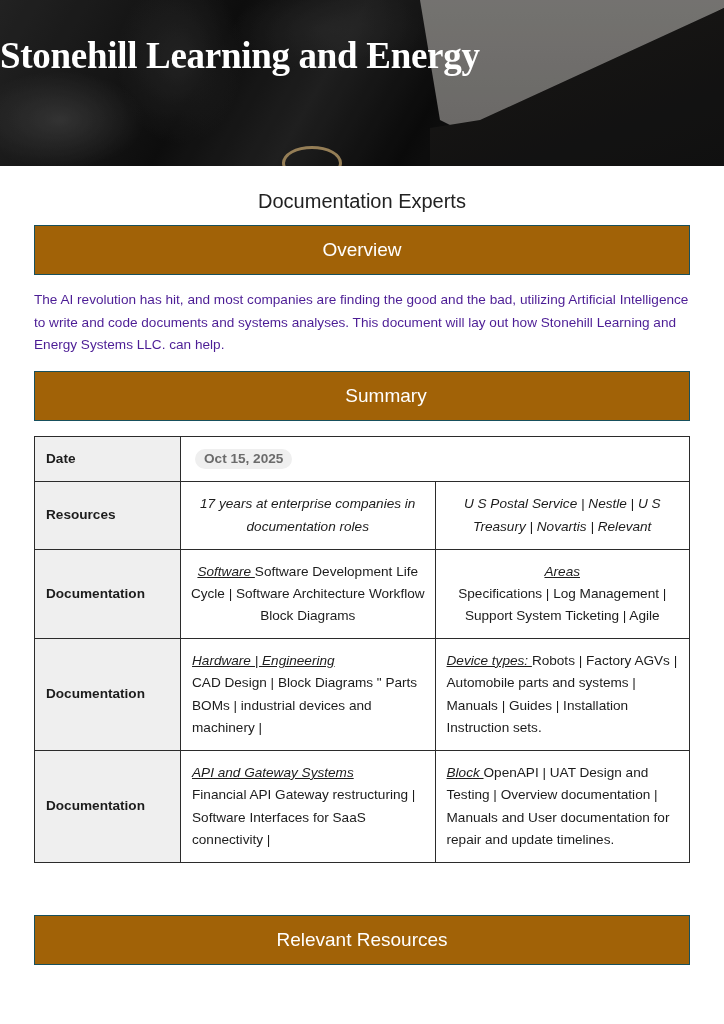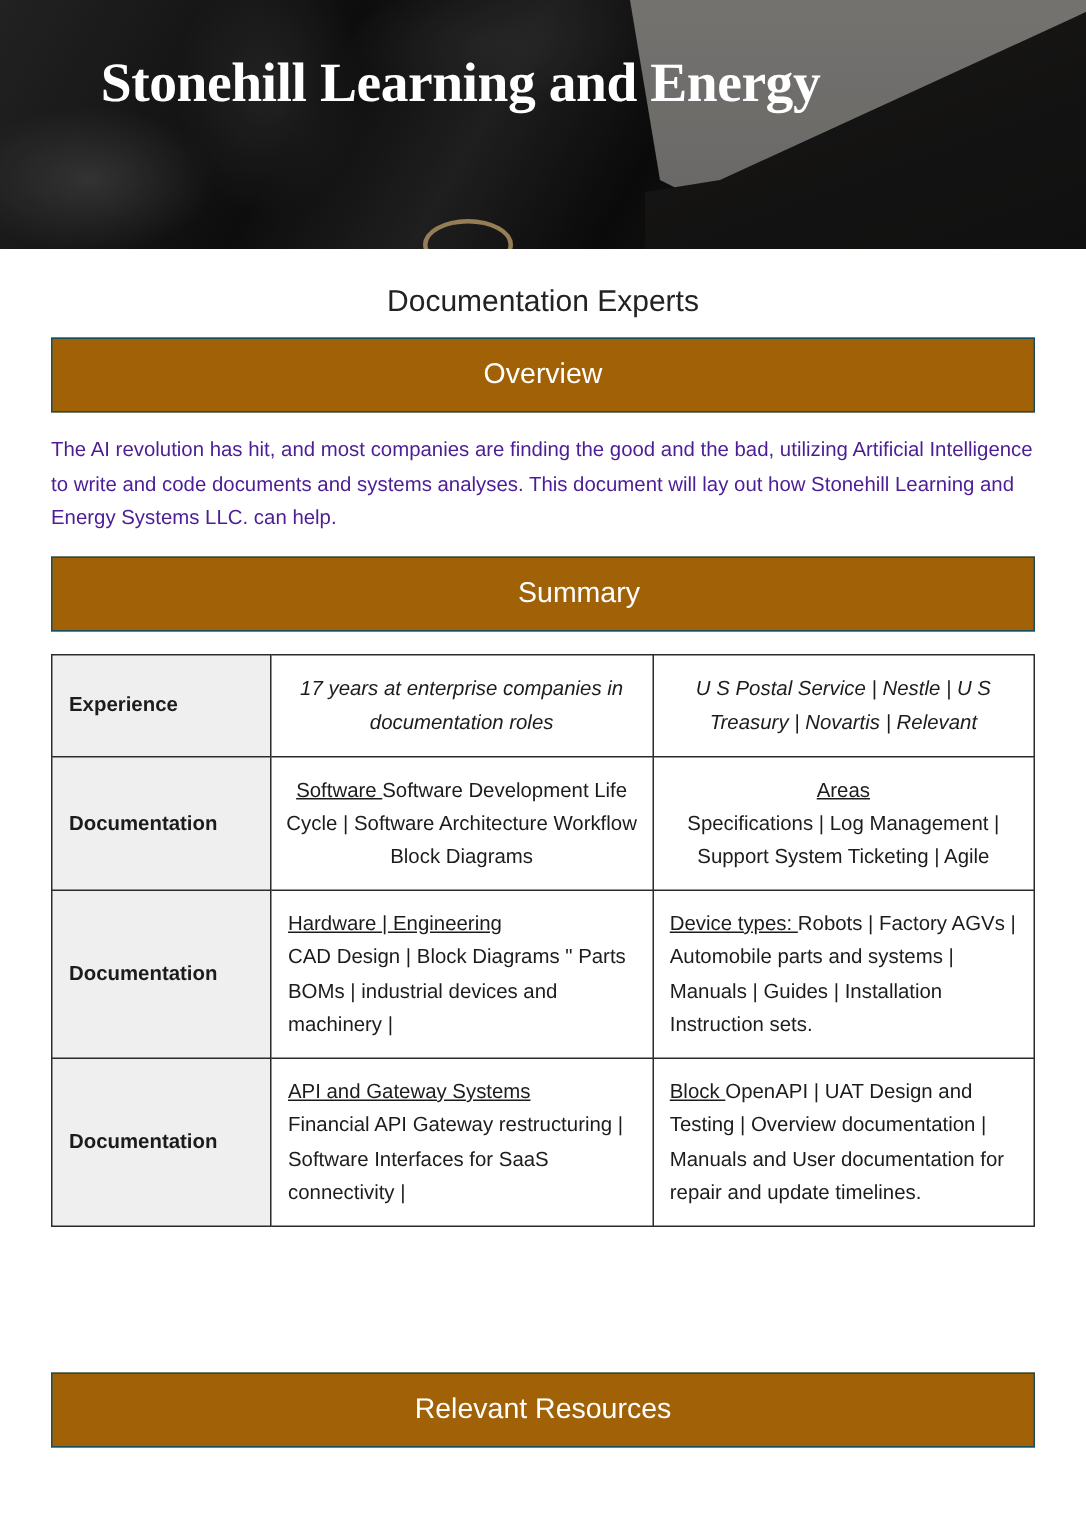--- a/index.html
+++ b/index.html
@@ -27,21 +27,21 @@
       position: absolute; left: 0; top: 0; width: 724px; height: 166px;
       background: linear-gradient(160deg, #2b2a29 0%, #1b1a19 60%, #141414 100%);
       clip-path: polygon(724px 8px, 724px 166px, 430px 166px, 430px 128px, 480px 120px);
     }
     .hero .ring {
       position: absolute; left: 282px; top: 146px; width: 60px; height: 34px;
       border: 3px solid #b69a6a; border-radius: 50%;
     }
     .hero .shade { position: absolute; inset: 0; background: rgba(0,0,0,0.18); }
     .hero-title {
-      position: absolute; left: 0; top: 34px; width: 614px; text-align: center;
+      position: absolute; left: 0; top: 34px; width: 614px; 
       font-family: "Liberation Serif", "DejaVu Serif", serif; font-size: 37px; line-height: 44px;
       color: #ffffff; letter-spacing: -0.3px;
     }
 
     .subtitle {
       position: absolute; left: 0; top: 190px; width: 724px; text-align: center;
       font-size: 20px; color: #222;
     }
 
     .band {
@@ -66,21 +66,21 @@
     .summary-table td {
       border: 1px solid #2b2b2b; font-size: 13.6px; line-height: 22.3px; color: #1c1c1c;
       vertical-align: middle;
     }
     .summary-table td.label {
       width: 146px; background: #efefef; font-weight: bold; padding: 0 11px; font-size: 13.6px;
     }
     .summary-table td.center { text-align: center; padding: 0 8px; }
     .summary-table td.left { text-align: left; padding: 0 11px; }
     .summary-table .italic { font-style: italic; }
-    .summary-table .ul-ital { text-decoration: underline; margin-top: 18px; }
+    .summary-table .ul-ital { font-style: italic; text-decoration: underline; margin-top: 18px; }
     .date-chip {
       display: inline-block; background: #efefef; color: #6b6b6b; font-weight: bold;
       border-radius: 12px; padding: 0 9px; line-height: 20px; font-size: 13.6px; margin-left: 3px;
     }
     tr.r-date td { height: 45px; }
     tr.r-exp td { height: 68px; }
     tr.r-doc1 td { height: 89px; }
     tr.r-doc2 td { height: 112px; }
     tr.r-doc3 td { height: 112px; }
   </style>
@@ -101,22 +101,28 @@
 <div class="subtitle">Documentation Experts</div>
 
 <div class="band overview">Overview</div>
 
 <p class="para">The AI revolution has hit, and most companies are finding the good and the bad, utilizing Artificial Intelligence to write and code documents and systems analyses. This document will lay out how Stonehill Learning and Energy Systems LLC. can help.</p>
 
 <div class="band summary">Summary</div>
 
 <table class="summary-table">
   <tbody>
+      <tr class="r-date">
+    <td class="label">Date</td>
+    <td class="left" colspan="2">
+      <span class="date-chip">Oct 15, 2025</span>
+    </td>
+  </tr>
   <tr class="r-exp">
-    <td class="label">Experience</td>
+    <td class="label">Resources</td>
     <td class="center italic">17 years at enterprise companies in documentation roles</td>
     <td class="center italic">U S Postal Service | Nestle | U S Treasury | Novartis | Relevant</td>
   </tr>
   <tr class="r-doc1">
     <td class="label">Documentation</td>
     <td class="center">
       <span class="ul-ital">Software </span><span> Software Development Life Cycle | Software Architecture Workflow Block Diagrams</span>
     </td>
     <td class="center">
       <span class="ul-ital">Areas </span><br>

